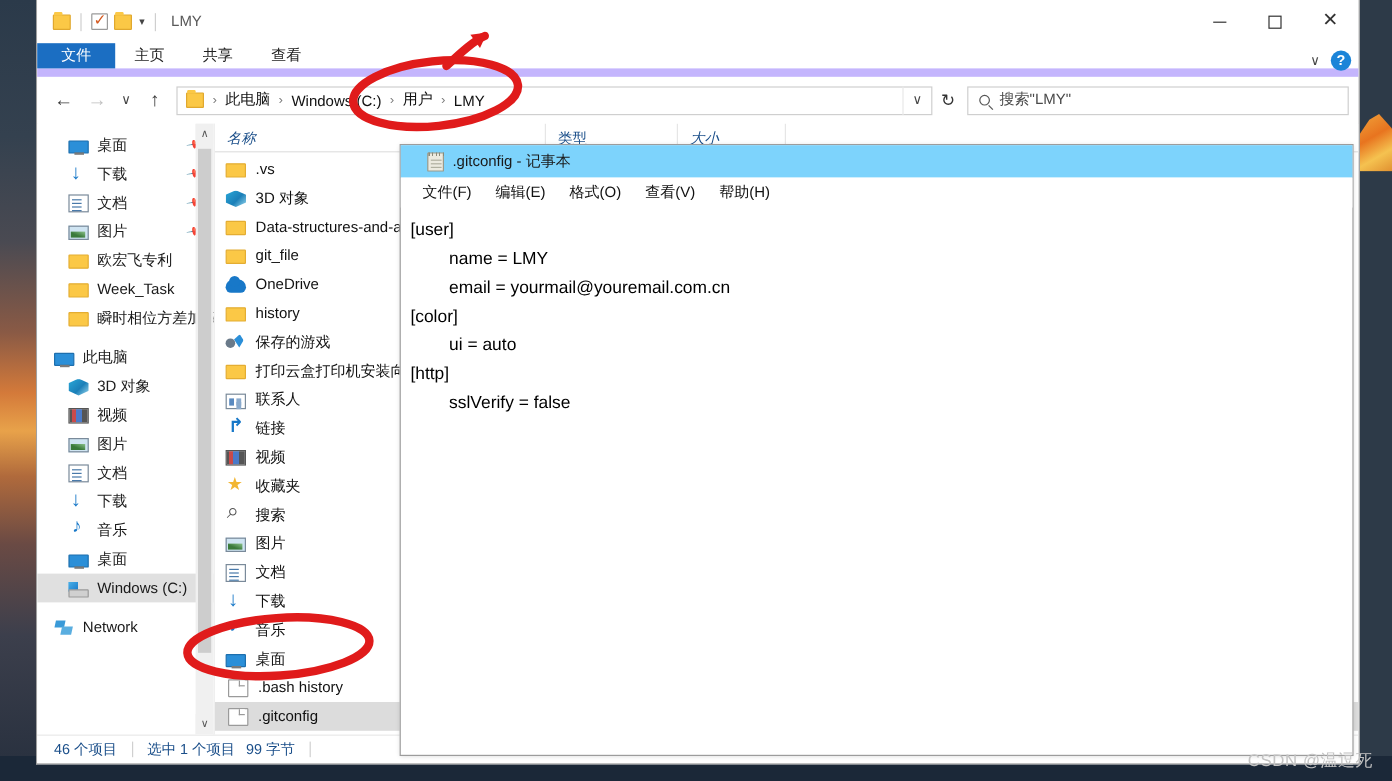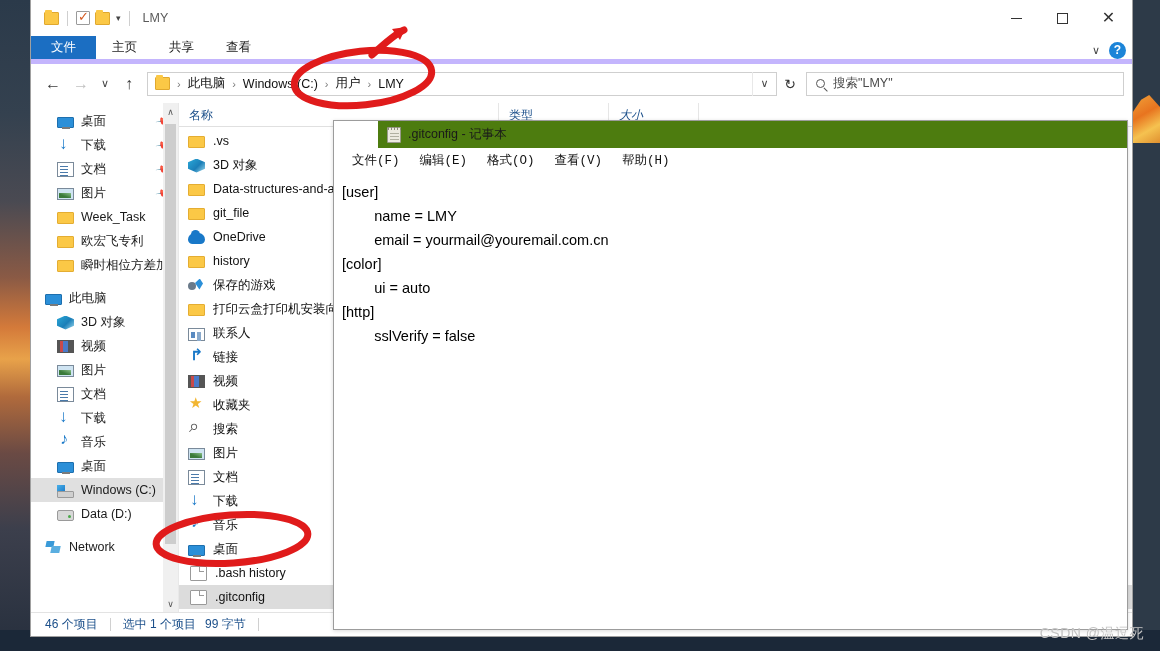--- a/index.html
+++ b/index.html
@@ -87,21 +87,21 @@
   }
   .win-btn.close-btn { width: 47px; }
   .glyph-min { display:block; width: 11px; height: 1px; background: #333; }
   .glyph-max { display:block; width: 11px; height: 11px; border: 1px solid #333; }
   .glyph-close { font-size: 16px; line-height: 1; color: #333; font-weight: 300; }
 
   
   .ribbon {
     height: 28px; flex: 0 0 28px; background: #fff;
     display: flex; align-items: stretch; position: relative;
-    border-bottom: 5px solid #c4b5fd;
+    border-bottom: 7px solid #c4b5fd;
   }
   .rtab {
     padding: 0 16px; display: flex; align-items: center;
     font-size: 12.5px; color: #222;
   }
   .rtab.file-tab {
     background: #1b6ec2; color: #ffffff; padding: 0 20px;
   }
   .ribbon-right {
     position: absolute; right: 6px; top: 0; height: 28px;
@@ -286,36 +286,36 @@
 
   
   #notepad {
     position: absolute; left: 333px; top: 120px; width: 795px; height: 510px;
     background: #ffffff; border: 1px solid #9c9c9c;
     display: flex; flex-direction: column;
     box-shadow: 0 1px 4px rgba(0,0,0,0.15);
   }
   .np-title {
     height: 27px; flex: 0 0 27px; display: flex; align-items: center; gap: 7px;
-    padding-left: 9px; background: #4d7c0f; margin-left: 44px;
+    padding-left: 22px; background: #7dd3fc;
   }
   .np-ico {
     width: 14px; height: 16px; background: #eceadf; border: 1px solid #9a9a8a;
     position: relative; border-radius: 1px;
   }
   .np-ico::before { content:""; position:absolute; left:0; top:-1px; width:14px; height:3px;
     background: repeating-linear-gradient(90deg,#8a8a7a 0 1px, transparent 1px 3px); }
   .np-ico::after { content:""; position:absolute; left:2px; top:5px; width:9px; height:1px;
     background:#b0b0a0; box-shadow: 0 3px 0 #b0b0a0, 0 6px 0 #b0b0a0; }
   .np-title-text { font-size: 12.5px; color: #1a1a1a; }
   .np-menu {
     height: 25px; flex: 0 0 25px; display: flex; align-items: center;
     padding-left: 8px; gap: 0; background: #fff;
   }
-  .np-mi { font-size: 12.5px; color: #111; padding: 0 10px; font-family: Liberation Mono, monospace; }
+  .np-mi { font-size: 12.5px; color: #111; padding: 0 10px; }
   .np-text {
     flex: 1 1 auto; padding: 7px 0 0 8px; font-size: 14.5px; color: #000;
     line-height: 24px; white-space: pre; overflow: hidden;
     font-family: "Liberation Sans", "DejaVu Sans", sans-serif;
   }
   #annot-path { position: absolute; left: 0; top: 0; width: 1160px; height: 651px;
     pointer-events: none; }
 
   
   #watermark {
@@ -413,25 +413,25 @@
               <span>文档</span>
               <span class="pin" style="font-size: 10px;">📌</span>
             </div>
             <div class="nav-item indent">
               <span class="ic ic-pic"></span>
               <span>图片</span>
               <span class="pin" style="font-size: 10px;">📌</span>
             </div>
             <div class="nav-item indent">
               <span class="ic ic-folder"></span>
+              <span>欧宏飞专利</span>
+            </div>
+            <div class="nav-item indent">
+              <span class="ic ic-folder"></span>
               <span>Week_Task</span>
-            </div>
-            <div class="nav-item indent">
-              <span class="ic ic-folder"></span>
-              <span>欧宏飞专利</span>
             </div>
             <div class="nav-item indent">
               <span class="ic ic-folder"></span>
               <span>瞬时相位方差加权</span>
             </div>
             <div class="nav-sp"></div>
             <div class="nav-item">
               <span class="ic ic-monitor"></span>
               <span>此电脑</span>
             </div>
@@ -459,43 +459,39 @@
               <span class="ic ic-music"></span>
               <span>音乐</span>
             </div>
             <div class="nav-item indent">
               <span class="ic ic-monitor"></span>
               <span>桌面</span>
             </div>
             <div class="nav-item indent sel">
               <span class="ic ic-winc"></span>
               <span>Windows (C:)</span>
-            </div>
-            <div class="nav-item indent">
-              <span class="ic ic-drive"></span>
-              <span>Data (D:)</span>
             </div>
             <div class="nav-sp"></div>
             <div class="nav-item">
               <span class="ic ic-network"></span>
               <span>Network</span>
             </div>
           </div>
         <div class="nav-scroll">
           <div class="sb-arrow">∧</div>
           <div class="sb-track">
             <div class="sb-thumb" style="height:420px;margin-top:4px;"></div>
           </div>
           <div class="sb-arrow">∨</div>
         </div>
       </div>
 
       <div class="filepane">
         <div class="colheader" id="col-header">
-            <div class="colh" style="width: 320px;">
+            <div class="colh" style="width: 276px; font-style: italic;">
               <span>名称</span>
             </div>
             <div class="colh" style="width: 110px;">
               <span>类型</span>
             </div>
             <div class="colh" style="width: 90px; font-style: italic;">
               <span>大小</span>
             </div>
           </div>
         <div class="flist" id="file-list">

